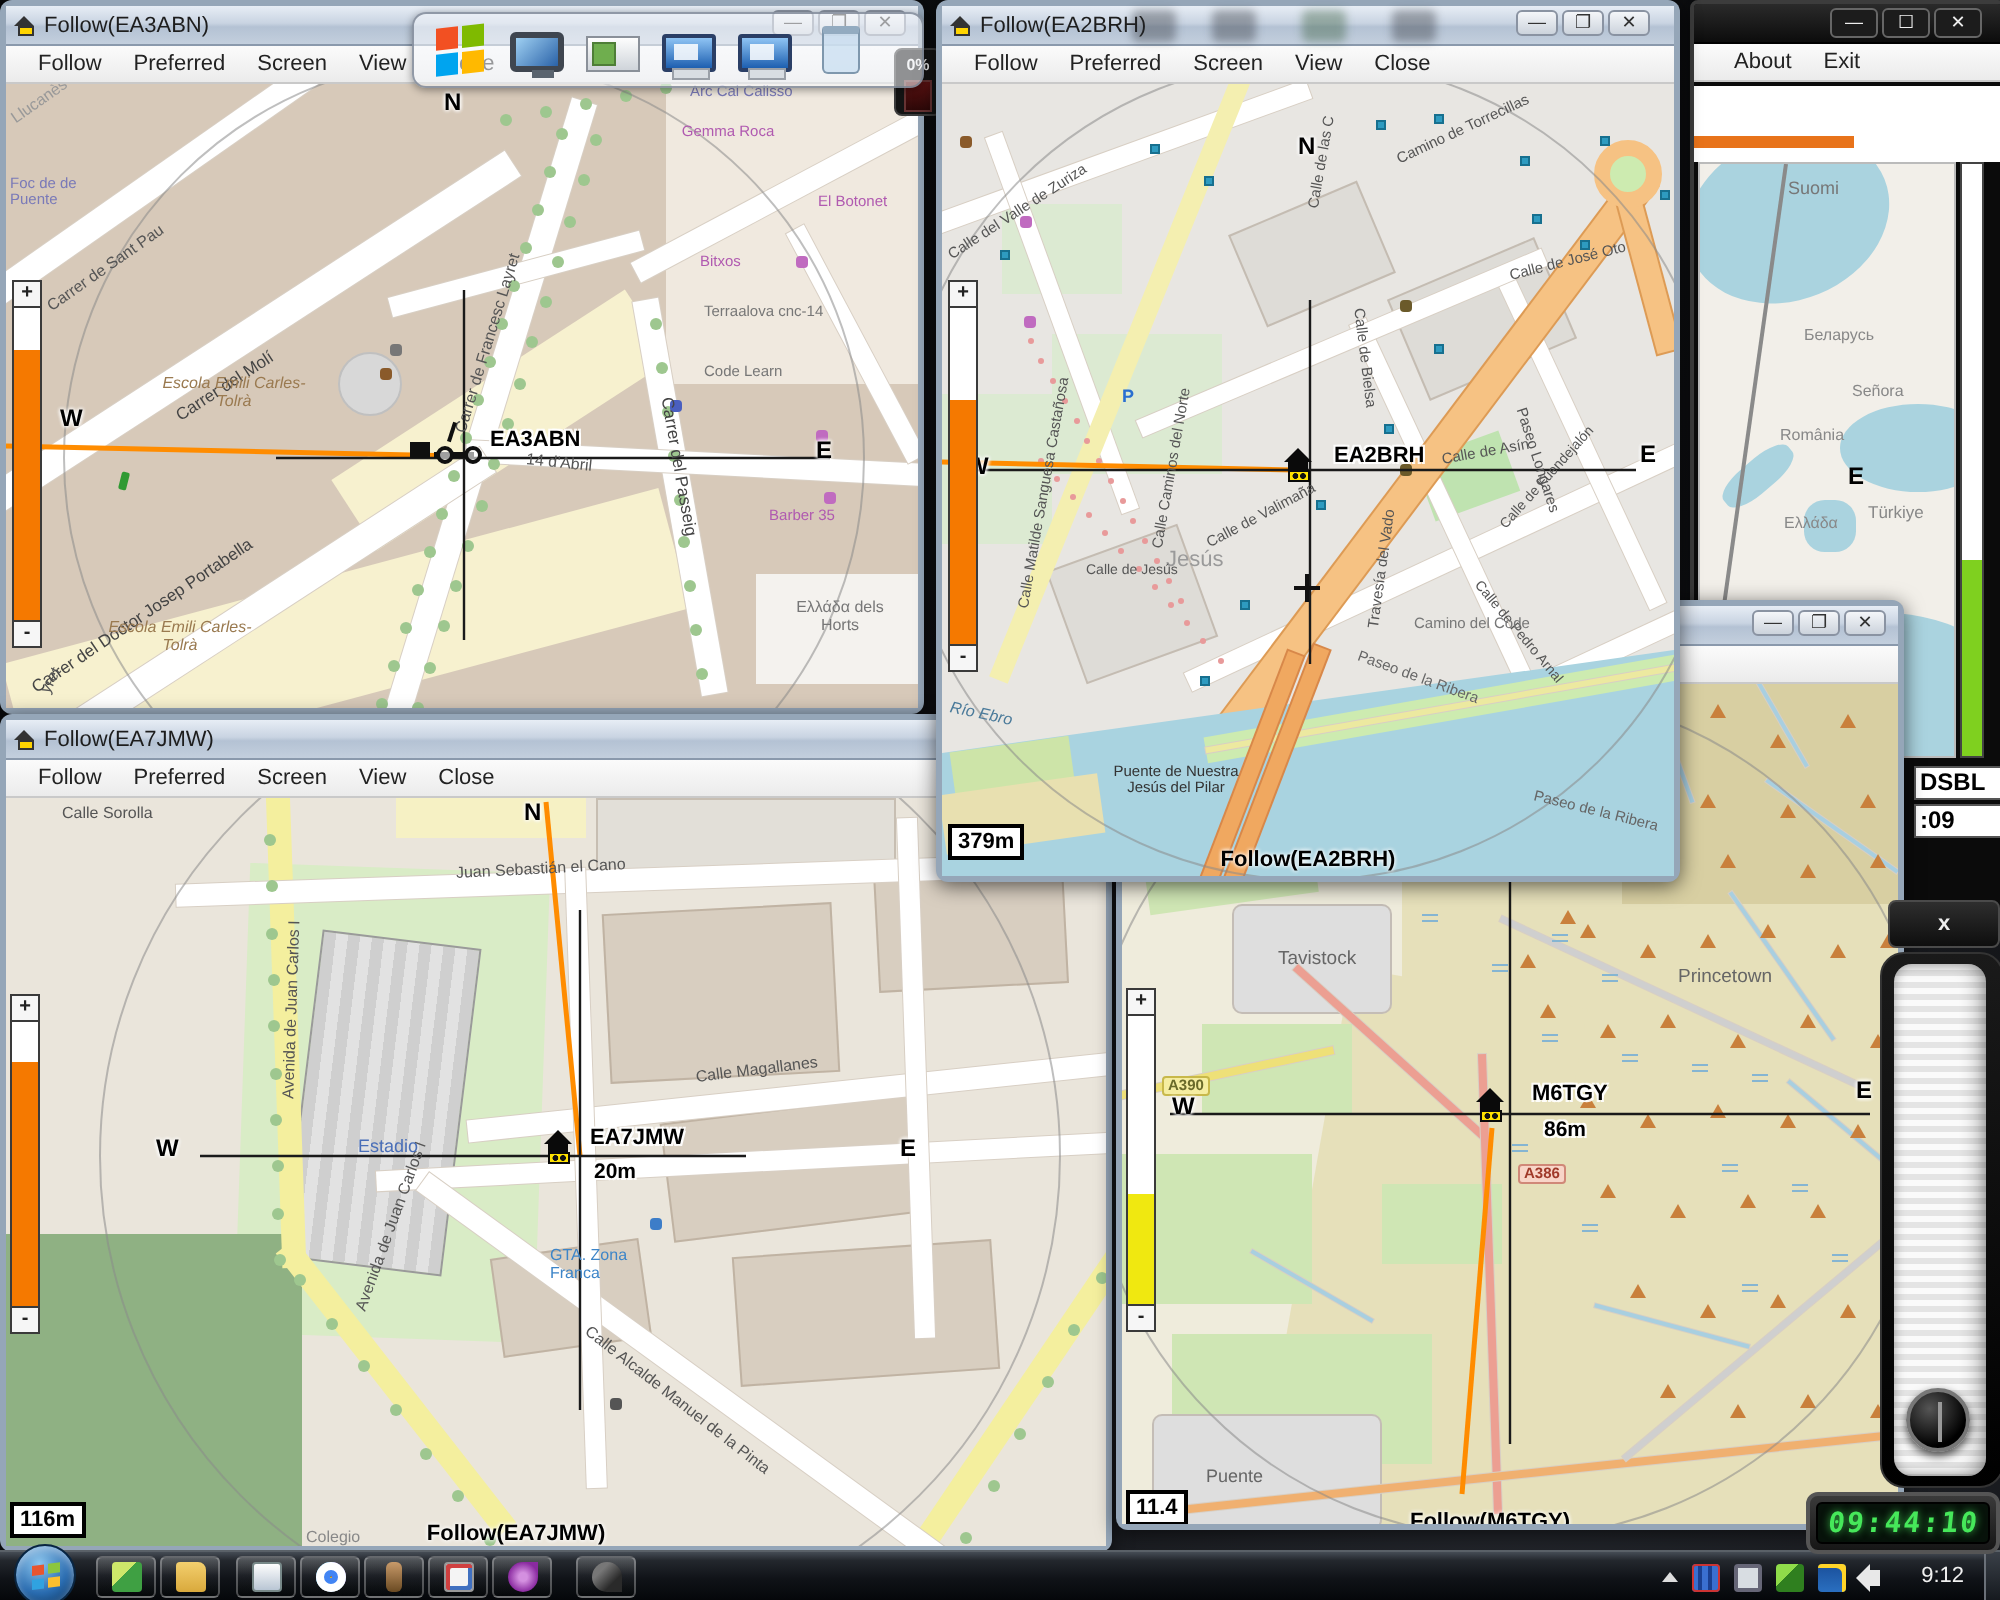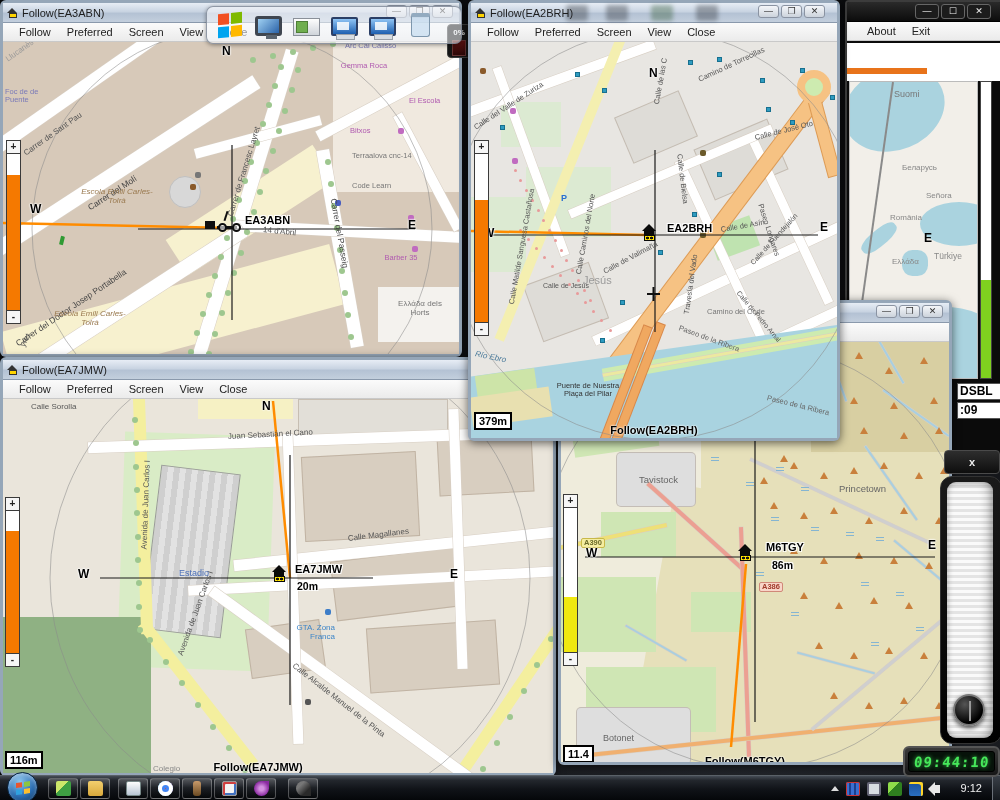--- a/index.html
+++ b/index.html
@@ -199,21 +199,21 @@
             <div class="zfill" style="height:135px;background:#f57900"></div>
           </div>
         <div class="zcap bot">-</div>
       </div>
     <span class="mlab" style="left: 4px; top: 14px; color: rgb(153, 153, 153); font-size: 8px; transform: rotate(-35deg);">Llucanès</span>
         <span class="mlab" style="left: 2px; top: 46px; color: rgb(122, 122, 184); font-size: 7.5px; width: 52px; white-space: normal;">Foc de de Puente</span>
         <span class="mlab" style="left: 22px; top: 108px; color: rgb(85, 85, 85); font-size: 8px; transform: rotate(-35deg);">Carrer de Sant Pau</span>
         <span class="mlab" style="left: 86px; top: 162px; color: rgb(68, 68, 68); font-size: 8.5px; transform: rotate(-33deg);">Carrer del Molí</span>
         <span class="mlab" style="left: 228px; top: 170px; color: rgb(85, 85, 85); font-size: 8px; transform: rotate(-73deg);">Carrer de Francesc Layret</span>
         <span class="mlab" style="left: 336px; top: 20px; color: rgb(176, 90, 176); font-size: 7.5px; width: 50px; white-space: normal; text-align: center;">Gemma Roca</span>
-        <span class="mlab" style="left: 406px; top: 55px; color: rgb(176, 90, 176); font-size: 7.5px;">El Escola</span>
+        <span class="mlab" style="left: 406px; top: 55px; color: rgb(176, 90, 176); font-size: 7.5px;">El Botonet</span>
         <span class="mlab" style="left: 347px; top: 85px; color: rgb(176, 90, 176); font-size: 7.5px;">Bitxos</span>
         <span class="mlab" style="left: 349px; top: 110px; color: rgb(119, 119, 119); font-size: 7.5px; width: 62px; white-space: normal;">Terraalova cnc-14</span>
         <span class="mlab" style="left: 349px; top: 140px; color: rgb(119, 119, 119); font-size: 7.5px;">Code Learn</span>
         <span class="mlab" style="left: 78px; top: 146px; color: rgb(154, 122, 80); font-size: 8px; width: 72px; white-space: normal; text-align: center; font-style: italic;">Escola Emili Carles-Tolrà</span>
         <span class="mlab" style="left: 260px; top: 184px; color: rgb(85, 85, 85); font-size: 8px; transform: rotate(6deg);">14 d'Abril</span>
         <span class="mlab" style="left: 330px; top: 152px; color: rgb(68, 68, 68); font-size: 8.5px; transform: rotate(80deg);">Carrer del Passeig</span>
         <span class="mlab" style="left: 378px; top: 212px; color: rgb(176, 90, 176); font-size: 7.5px; width: 40px; white-space: normal; text-align: center;">Barber 35</span>
         <span class="mlab" style="left: 388px; top: 258px; color: rgb(119, 119, 119); font-size: 8px; width: 58px; white-space: normal; text-align: center;">Ελλάδα dels Horts</span>
         <span class="mlab" style="left: 14px; top: 298px; color: rgb(68, 68, 68); font-size: 8.5px; transform: rotate(-34deg);">Carrer del Doctor Josep Portabella</span>
         <span class="mlab" style="left: 46px; top: 268px; color: rgb(154, 122, 80); font-size: 8px; width: 82px; white-space: normal; text-align: center; font-style: italic;">Escola Emili Carles-Tolrà</span>
@@ -337,21 +337,21 @@
         <div class="zcap bot">-</div>
       </div>
       <div class="scalebox" style="left:2px;top:352px">116m</div>
       <div class="fstat" style="left:255px;top:362px">Follow(EA7JMW)</div>
     <span class="mlab" style="left: 28px; top: 4px; color: rgb(85, 85, 85); font-size: 8px;">Calle Sorolla</span>
         <span class="mlab" style="left: 225px; top: 34px; color: rgb(85, 85, 85); font-size: 8px; transform: rotate(-3deg);">Juan Sebastián el Cano</span>
         <span class="mlab" style="left: 142px; top: 146px; color: rgb(85, 85, 85); font-size: 8px; transform: rotate(-88deg);">Avenida de Juan Carlos I</span>
         <span class="mlab" style="left: 178px; top: 252px; color: rgb(85, 85, 85); font-size: 8px; transform: rotate(-70deg);">Avenida de Juan Carlos I</span>
         <span class="mlab" style="left: 176px; top: 170px; color: rgb(74, 111, 184); font-size: 9px;">Estadio</span>
         <span class="mlab" style="left: 345px; top: 136px; color: rgb(85, 85, 85); font-size: 8px; transform: rotate(-7deg);">Calle Magallanes</span>
-        <span class="mlab" style="left: 272px; top: 225px; color: rgb(61, 133, 200); font-size: 8px; width: 60px; white-space: normal; text-align: right;">GTA. Zona Franca</span>
+        <span class="mlab" style="left: 272px; top: 225px; color: rgb(61, 133, 200); font-size: 8px; width: 60px; white-space: normal; text-align: left;">GTA. Zona Franca</span>
         <span class="mlab" style="left: 290px; top: 262px; color: rgb(85, 85, 85); font-size: 8px; transform: rotate(38deg);">Calle Alcalde Manuel de la Pinta</span>
         <span class="mlab" style="left: 150px; top: 366px; color: rgb(136, 136, 136); font-size: 8px;">Colegio</span>
         <i class="poi" style="left: 322px; top: 210px; background: rgb(61, 125, 200);"></i>
         <i class="poi" style="left: 302px; top: 300px; background: rgb(85, 85, 85);"></i>
         <i class="tdot" style="width: 6px; height: 6px; background: rgb(158, 199, 143); left: 129px; top: 18px;"></i>
         <i class="tdot" style="width: 6px; height: 6px; background: rgb(158, 199, 143); left: 129.556px; top: 41.3333px;"></i>
         <i class="tdot" style="width: 6px; height: 6px; background: rgb(158, 199, 143); left: 130.111px; top: 64.6667px;"></i>
         <i class="tdot" style="width: 6px; height: 6px; background: rgb(158, 199, 143); left: 130.667px; top: 88px;"></i>
         <i class="tdot" style="width: 6px; height: 6px; background: rgb(158, 199, 143); left: 131.222px; top: 111.333px;"></i>
         <i class="tdot" style="width: 6px; height: 6px; background: rgb(158, 199, 143); left: 131.778px; top: 134.667px;"></i>
@@ -439,21 +439,21 @@
         <div class="zcap">+</div>
         <div class="ztrack">
             <div class="zfill" style="height:55px;background:#f0e810"></div>
           </div>
         <div class="zcap bot">-</div>
       </div>
       <div class="scalebox" style="left:2px;top:403px">11.4</div>
       <div class="fstat" style="left:184px;top:413px">Follow(M6TGY)</div>
     <span class="mlab" style="left: 78px; top: 133px; color: rgb(102, 102, 102); font-size: 9.5px;">Tavistock</span>
         <span class="mlab" style="left: 278px; top: 142px; color: rgb(102, 102, 102); font-size: 9.5px;">Princetown</span>
-        <span class="mlab" style="left: 42px; top: 392px; color: rgb(102, 102, 102); font-size: 9px;">Botonet</span>
+        <span class="mlab" style="left: 42px; top: 392px; color: rgb(102, 102, 102); font-size: 9px;">Puente</span>
         <span class="mlab" style="left: 20px; top: 196px; color: rgb(106, 106, 42); font-size: 7.5px; font-weight: bold; background: rgb(245, 237, 160); padding: 0px 2px; border: 1px solid rgb(200, 184, 74); border-radius: 2px;">A390</span>
         <span class="mlab" style="left: 198px; top: 240px; color: rgb(160, 58, 42); font-size: 7.5px; font-weight: bold; background: rgb(248, 213, 200); padding: 0px 2px; border: 1px solid rgb(208, 136, 120); border-radius: 2px;">A386</span>
         <i class="tri" style="left: 294px; top: 10px;"></i>
         <i class="tri" style="left: 324px; top: 25px;"></i>
         <i class="tri" style="left: 359px; top: 15px;"></i>
         <i class="tri" style="left: 289px; top: 55px;"></i>
         <i class="tri" style="left: 329px; top: 60px;"></i>
         <i class="tri" style="left: 369px; top: 55px;"></i>
         <i class="tri" style="left: 299px; top: 85px;"></i>
         <i class="tri" style="left: 339px; top: 90px;"></i>
@@ -593,21 +593,21 @@
         <span class="mlab" style="left: 289px; top: 158px; color: rgb(85, 85, 85); font-size: 7.5px; transform: rotate(72deg);">Paseo Longares</span>
         <span class="mlab" style="left: 267px; top: 246px; color: rgb(85, 85, 85); font-size: 7px; transform: rotate(50deg);">Calle de Pedro Arnal</span>
         <span class="mlab" style="left: 133px; top: 226px; color: rgb(85, 85, 85); font-size: 7.5px; transform: rotate(-28deg);">Calle de Valimaña</span>
         <span class="mlab" style="left: 216px; top: 268px; color: rgb(85, 85, 85); font-size: 7.5px; transform: rotate(-82deg);">Travesía del Vado</span>
         <span class="mlab" style="left: 236px; top: 266px; color: rgb(119, 119, 119); font-size: 7.5px;">Camino del Code</span>
         <span class="mlab" style="left: 112px; top: 232px; color: rgb(154, 154, 154); font-size: 11px;">Jesús</span>
         <span class="mlab" style="left: 72px; top: 240px; color: rgb(85, 85, 85); font-size: 7px;">Calle de Jesús</span>
         <span class="mlab" style="left: 4px; top: 308px; color: rgb(74, 122, 154); font-size: 8px; transform: rotate(12deg); font-style: italic;">Río Ebro</span>
         <span class="mlab" style="left: 208px; top: 282px; color: rgb(102, 102, 102); font-size: 7.5px; transform: rotate(20deg);">Paseo de la Ribera</span>
         <span class="mlab" style="left: 296px; top: 352px; color: rgb(102, 102, 102); font-size: 7.5px; transform: rotate(14deg);">Paseo de la Ribera</span>
-        <span class="mlab" style="left: 78px; top: 340px; color: rgb(51, 51, 51); font-size: 7.5px; width: 78px; white-space: normal; text-align: center;">Puente de Nuestra Plaça del Pilar</span>
+        <span class="mlab" style="left: 78px; top: 340px; color: rgb(51, 51, 51); font-size: 7.5px; width: 78px; white-space: normal; text-align: center;">Puente de Nuestra Jesús del Pilar</span>
         <span class="mlab" style="left: 284px; top: 92px; color: rgb(85, 85, 85); font-size: 7.5px; transform: rotate(-14deg);">Calle de José Oto</span>
         <span class="mlab" style="left: 90px; top: 152px; color: rgb(42, 111, 208); font-size: 9px; font-weight: bold;">P</span>
         <i class="sig" style="left: 104px; top: 30px;"></i>
         <i class="sig" style="left: 131px; top: 46px;"></i>
         <i class="sig" style="left: 217px; top: 18px;"></i>
         <i class="sig" style="left: 246px; top: 15px;"></i>
         <i class="sig" style="left: 289px; top: 36px;"></i>
         <i class="sig" style="left: 329px; top: 26px;"></i>
         <i class="sig" style="left: 359px; top: 53px;"></i>
         <i class="sig" style="left: 319px; top: 78px;"></i>

